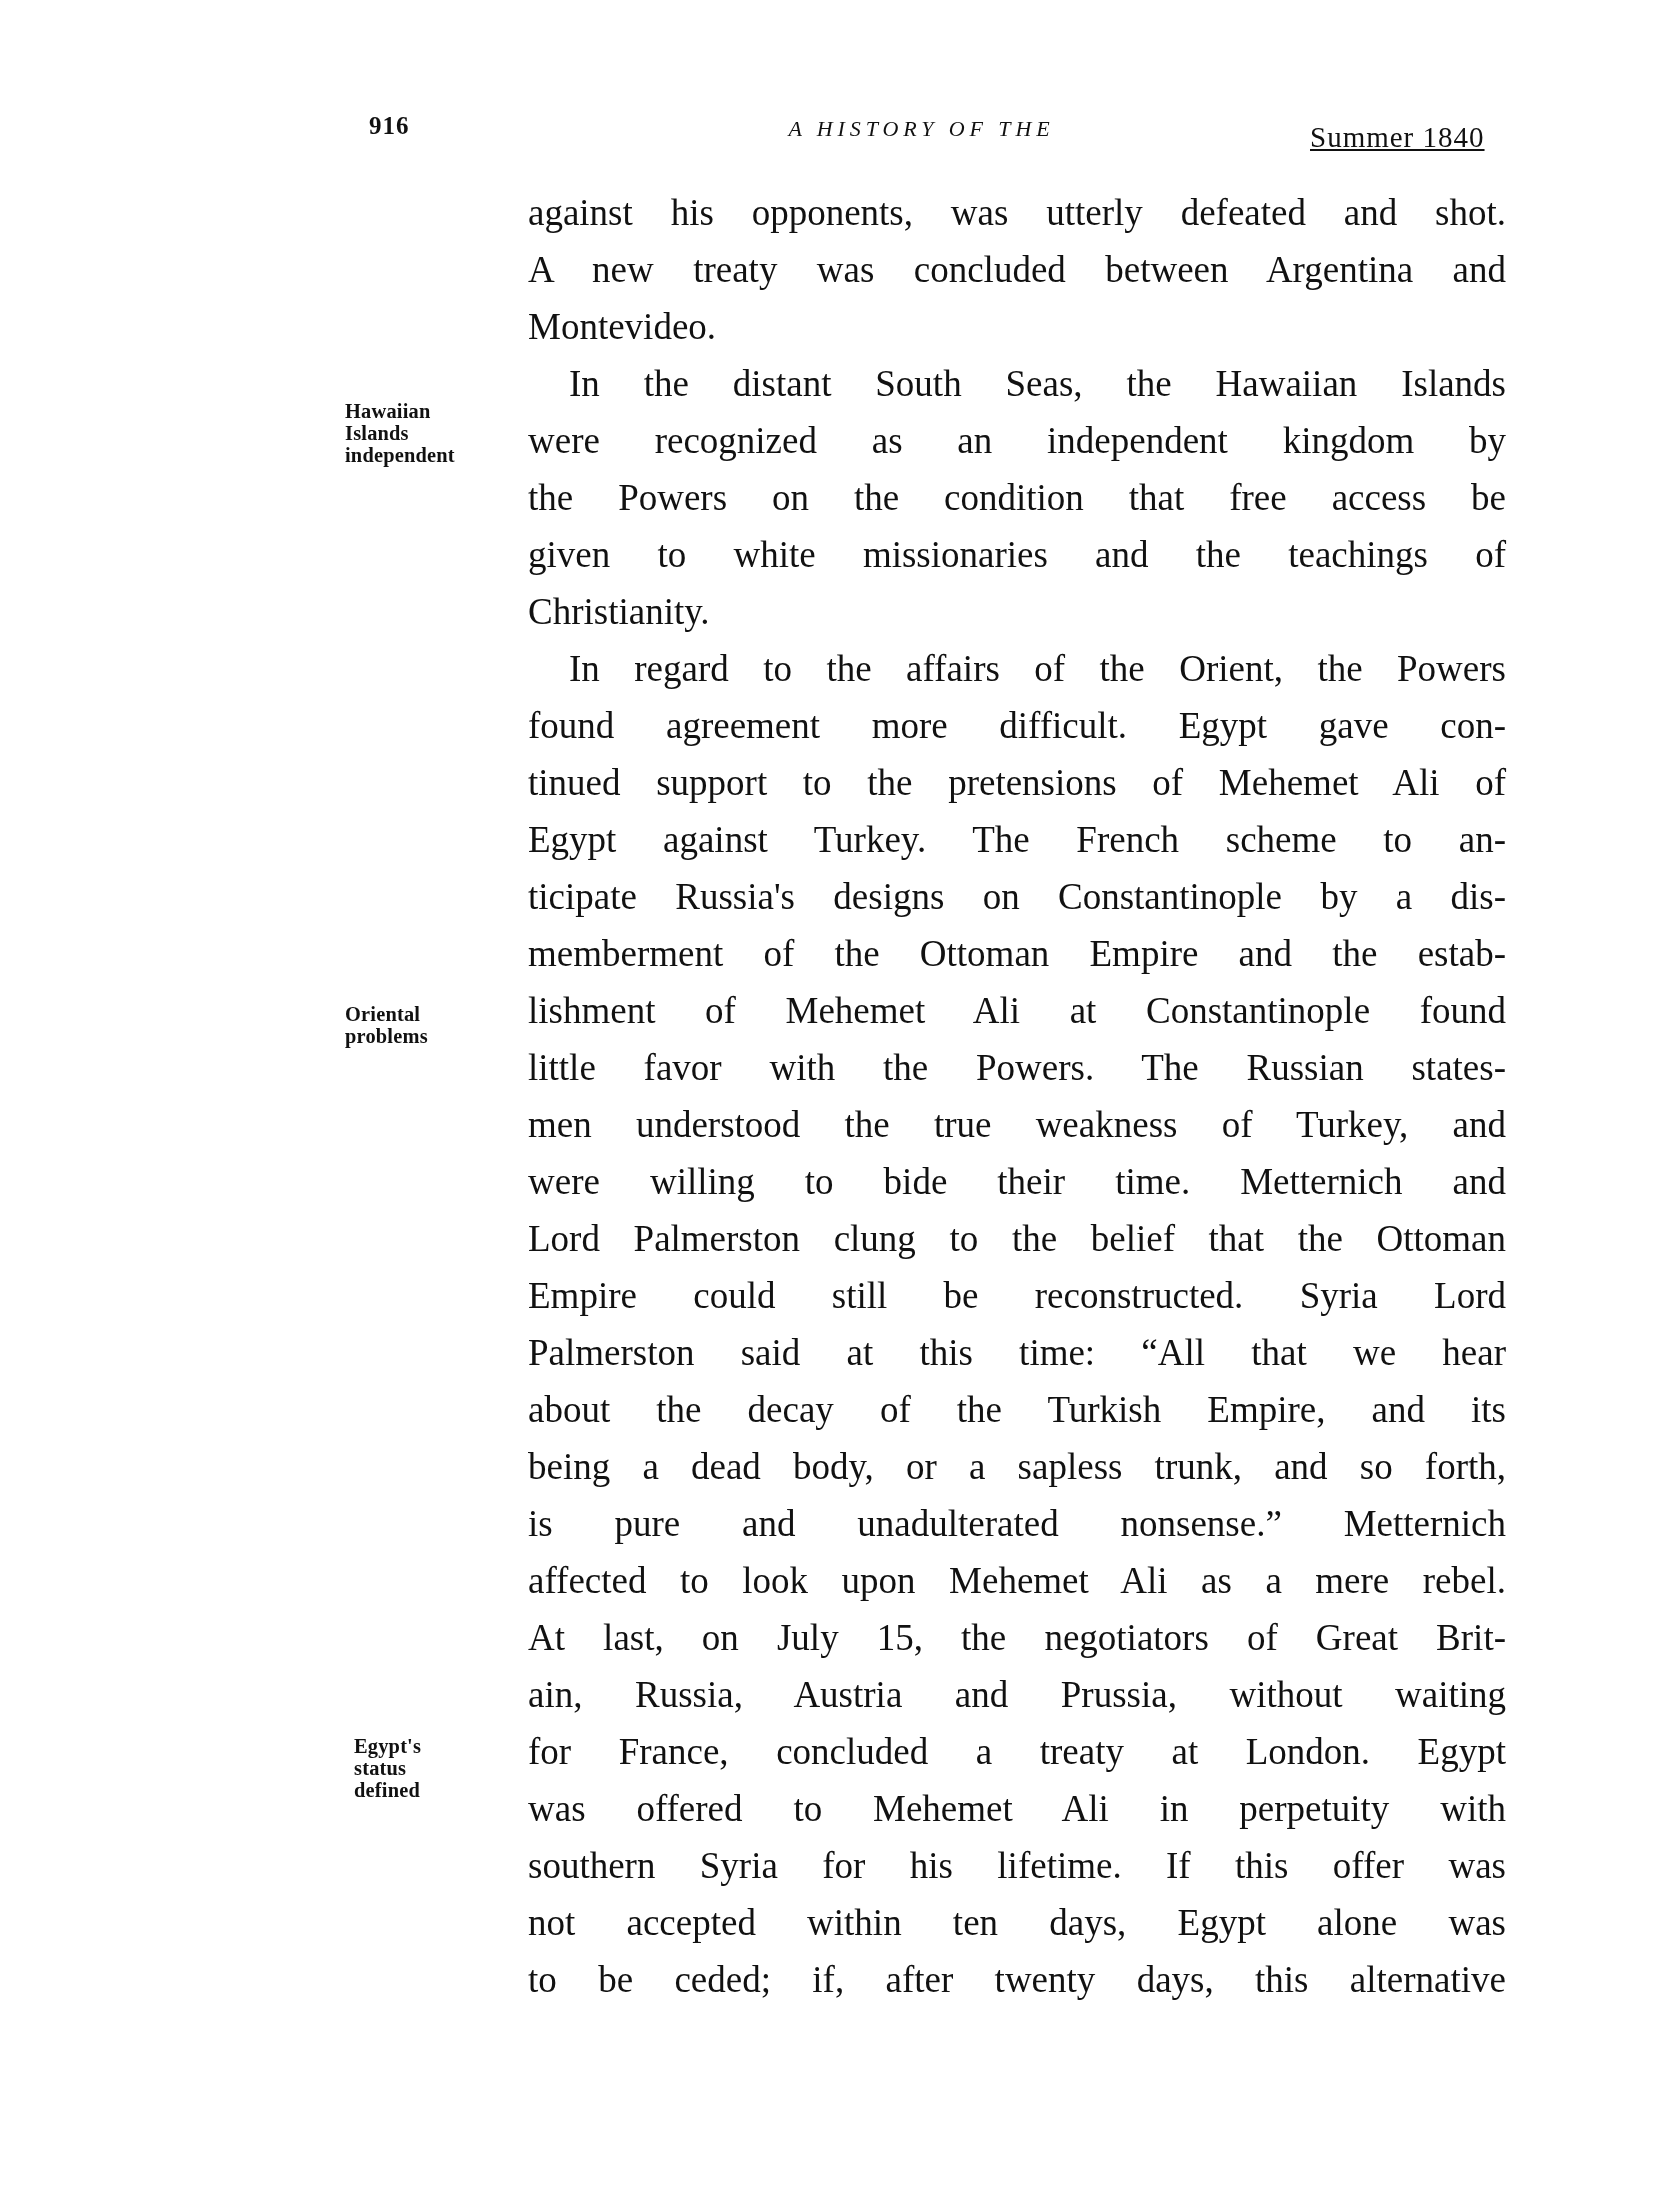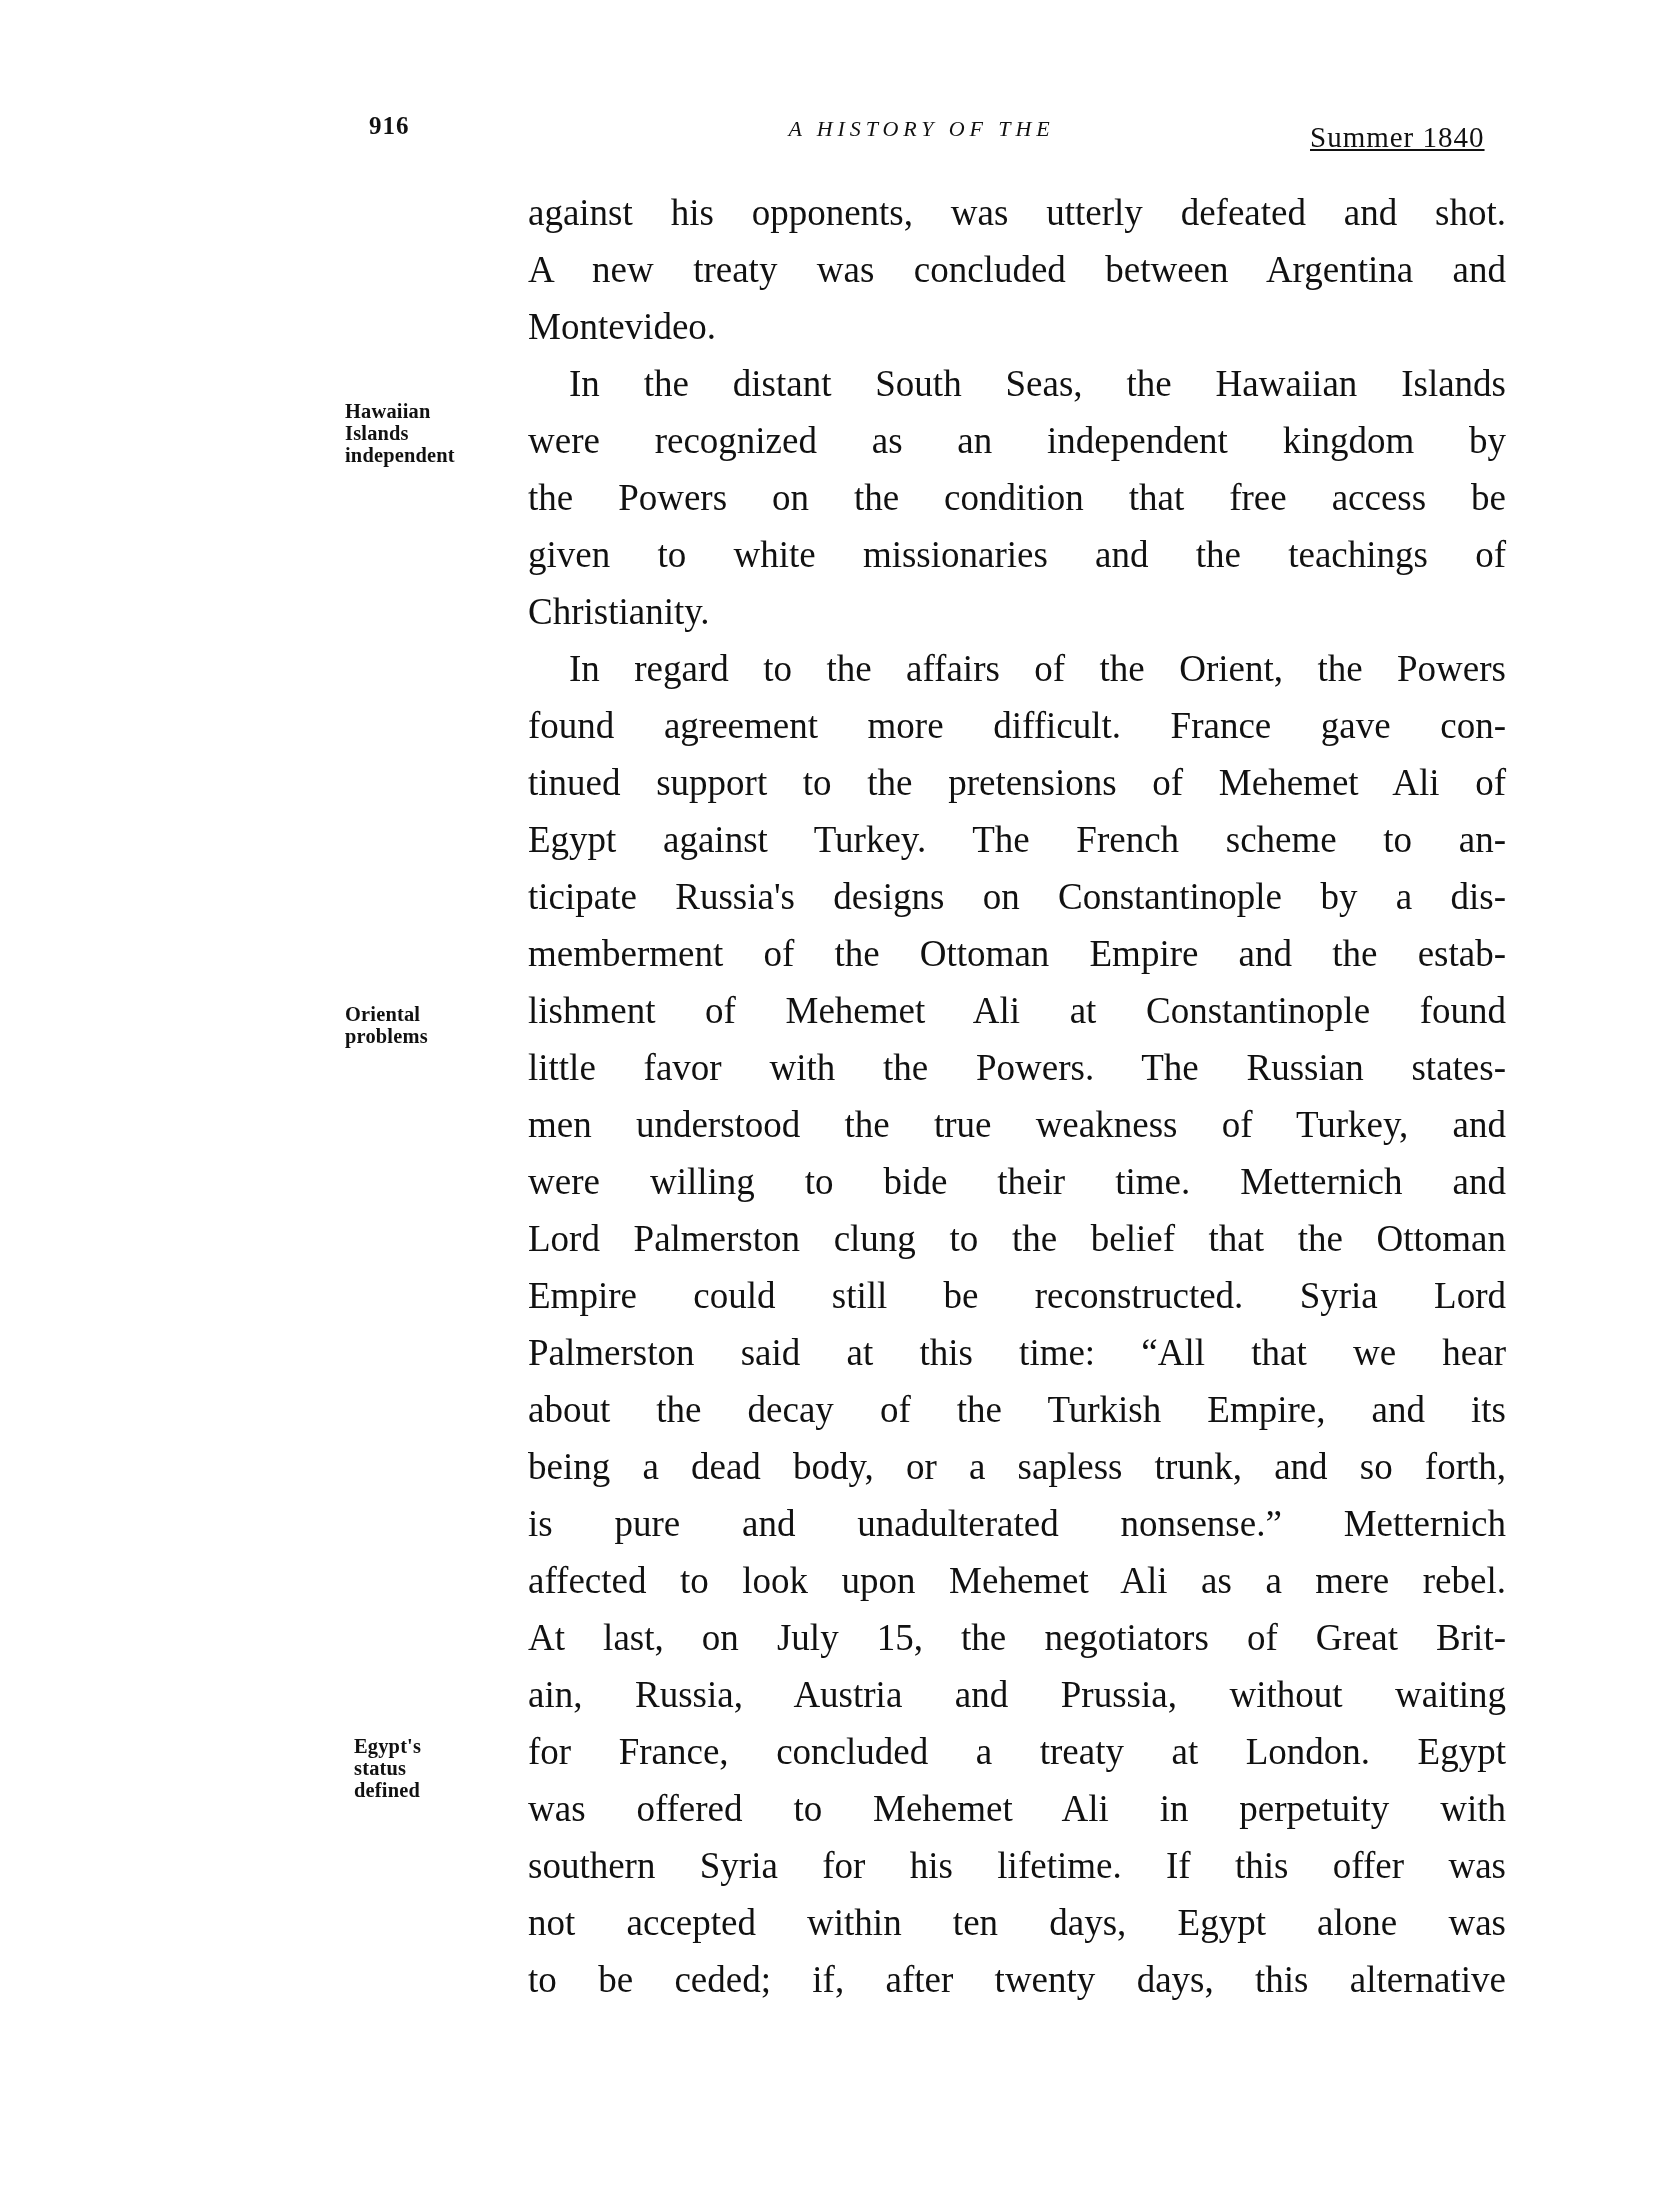--- a/index.html
+++ b/index.html
@@ -114,21 +114,21 @@
     <div class="body-text" id="body-text">
         <div class="line">against his opponents, was utterly defeated and shot.</div>
         <div class="line">A new treaty was concluded between Argentina and</div>
         <div class="line left">Montevideo.</div>
         <div class="line indent">In the distant South Seas, the Hawaiian Islands</div>
         <div class="line">were recognized as an independent kingdom by</div>
         <div class="line">the Powers on the condition that free access be</div>
         <div class="line">given to white missionaries and the teachings of</div>
         <div class="line left">Christianity.</div>
         <div class="line indent">In regard to the affairs of the Orient, the Powers</div>
-        <div class="line">found agreement more difficult.  France gave con-</div>
+        <div class="line">found agreement more difficult.  Egypt gave con-</div>
         <div class="line">tinued support to the pretensions of Mehemet Ali of</div>
         <div class="line">Egypt against Turkey.  The French scheme to an-</div>
         <div class="line">ticipate Russia's designs on Constantinople by a dis-</div>
         <div class="line">memberment of the Ottoman Empire and the estab-</div>
         <div class="line">lishment of Mehemet Ali at Constantinople found</div>
         <div class="line">little favor with the Powers.  The Russian states-</div>
         <div class="line">men understood the true weakness of Turkey, and</div>
         <div class="line">were willing to bide their time.  Metternich and</div>
         <div class="line">Lord Palmerston clung to the belief that the Ottoman</div>
         <div class="line">Empire could still be reconstructed.  Syria Lord</div>

